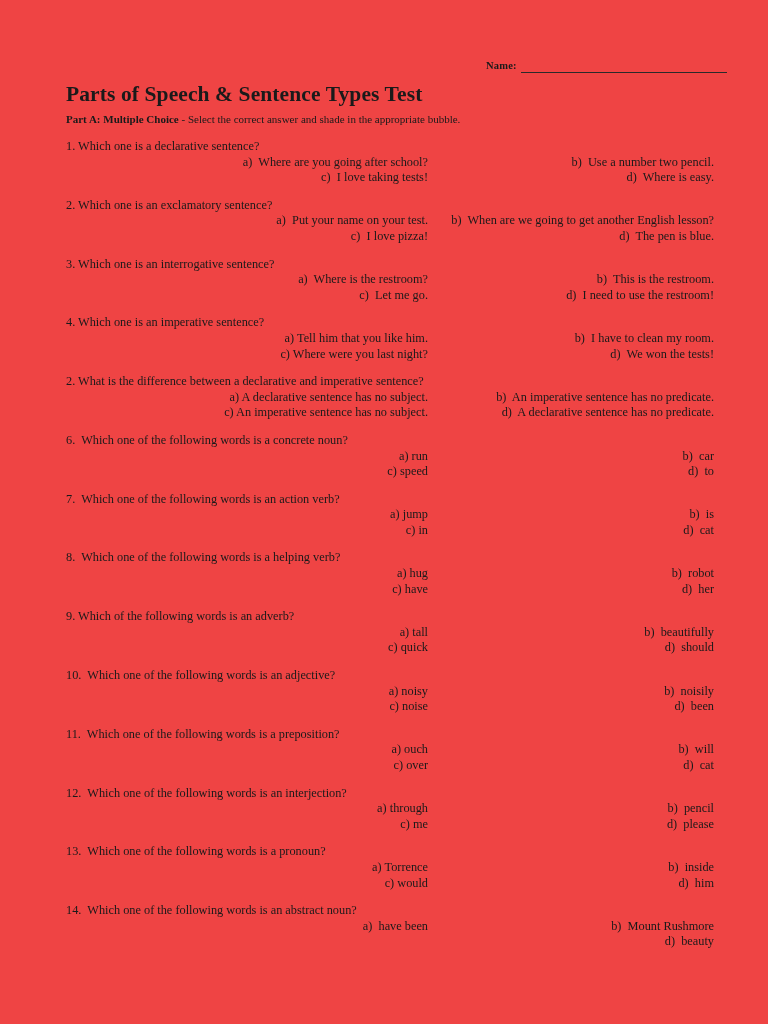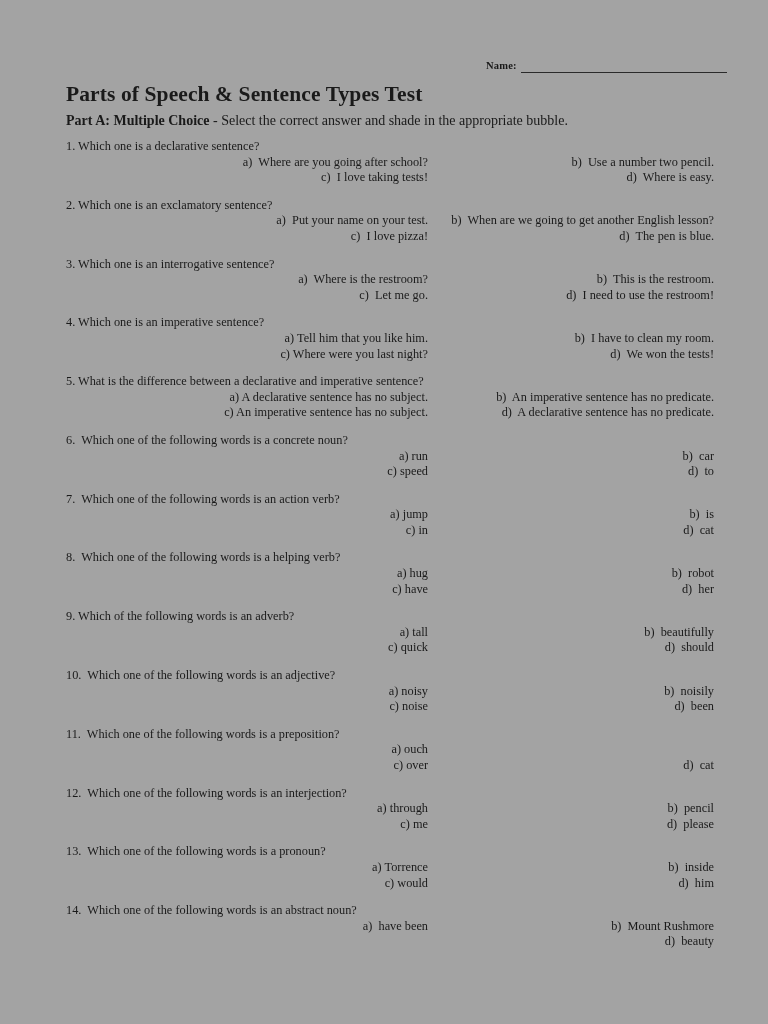--- a/index.html
+++ b/index.html
@@ -4,21 +4,21 @@
 <style>
   html, body {
     margin: 0;
     padding: 0;
     background: #ffffff;
   }
   .page {
     position: relative;
     width: 768px;
     height: 1024px;
-    background: #a3a3a3;
+    background: #ef4444;
     font-family: "Liberation Serif", "DejaVu Serif", serif;
     color: #1a1a1a;
     overflow: hidden;
     box-sizing: border-box;
   }
 
   
   .name-row {
     position: absolute;
     left: 486px;
@@ -52,21 +52,21 @@
     letter-spacing: 0.1px;
     line-height: 1.15;
     margin: 0;
   }
 
   
   .part-line {
     position: absolute;
     left: 66px;
     top: 113px;
-    font-size: 14px;
+    font-size: 11px;
     line-height: 1.2;
     white-space: nowrap;
   }
   .part-line .strong { font-weight: bold; }
 
   
   .questions {
     position: absolute;
     left: 66px;
     top: 139px;
@@ -158,21 +158,21 @@
         <div class="opt-row">
           <div class="opt-cell left">a) Tell him that you like him.</div>
           <div class="opt-cell right">b)  I have to clean my room.</div>
         </div>
         <div class="opt-row">
           <div class="opt-cell left">c) Where were you last night?</div>
           <div class="opt-cell right">d)  We won the tests!</div>
         </div>
       </div>
       <div class="q-block">
-        <div class="q-stem">5. What is the difference between a declarative and imperative sentence?</div>
+        <div class="q-stem">2. What is the difference between a declarative and imperative sentence?</div>
         <div class="opt-row">
           <div class="opt-cell left">a) A declarative sentence has no subject.</div>
           <div class="opt-cell right">b)  An imperative sentence has no predicate.</div>
         </div>
         <div class="opt-row">
           <div class="opt-cell left">c) An imperative sentence has no subject.</div>
           <div class="opt-cell right">d)  A declarative sentence has no predicate.</div>
         </div>
       </div>
       <div class="q-block">
@@ -227,20 +227,21 @@
         </div>
         <div class="opt-row">
           <div class="opt-cell left">c) noise</div>
           <div class="opt-cell right">d)  been</div>
         </div>
       </div>
       <div class="q-block">
         <div class="q-stem">11.  Which one of the following words is a preposition?</div>
         <div class="opt-row">
           <div class="opt-cell left">a) ouch</div>
+          <div class="opt-cell right">b)  will</div>
         </div>
         <div class="opt-row">
           <div class="opt-cell left">c) over</div>
           <div class="opt-cell right">d)  cat</div>
         </div>
       </div>
       <div class="q-block">
         <div class="q-stem">12.  Which one of the following words is an interjection?</div>
         <div class="opt-row">
           <div class="opt-cell left">a) through</div>

